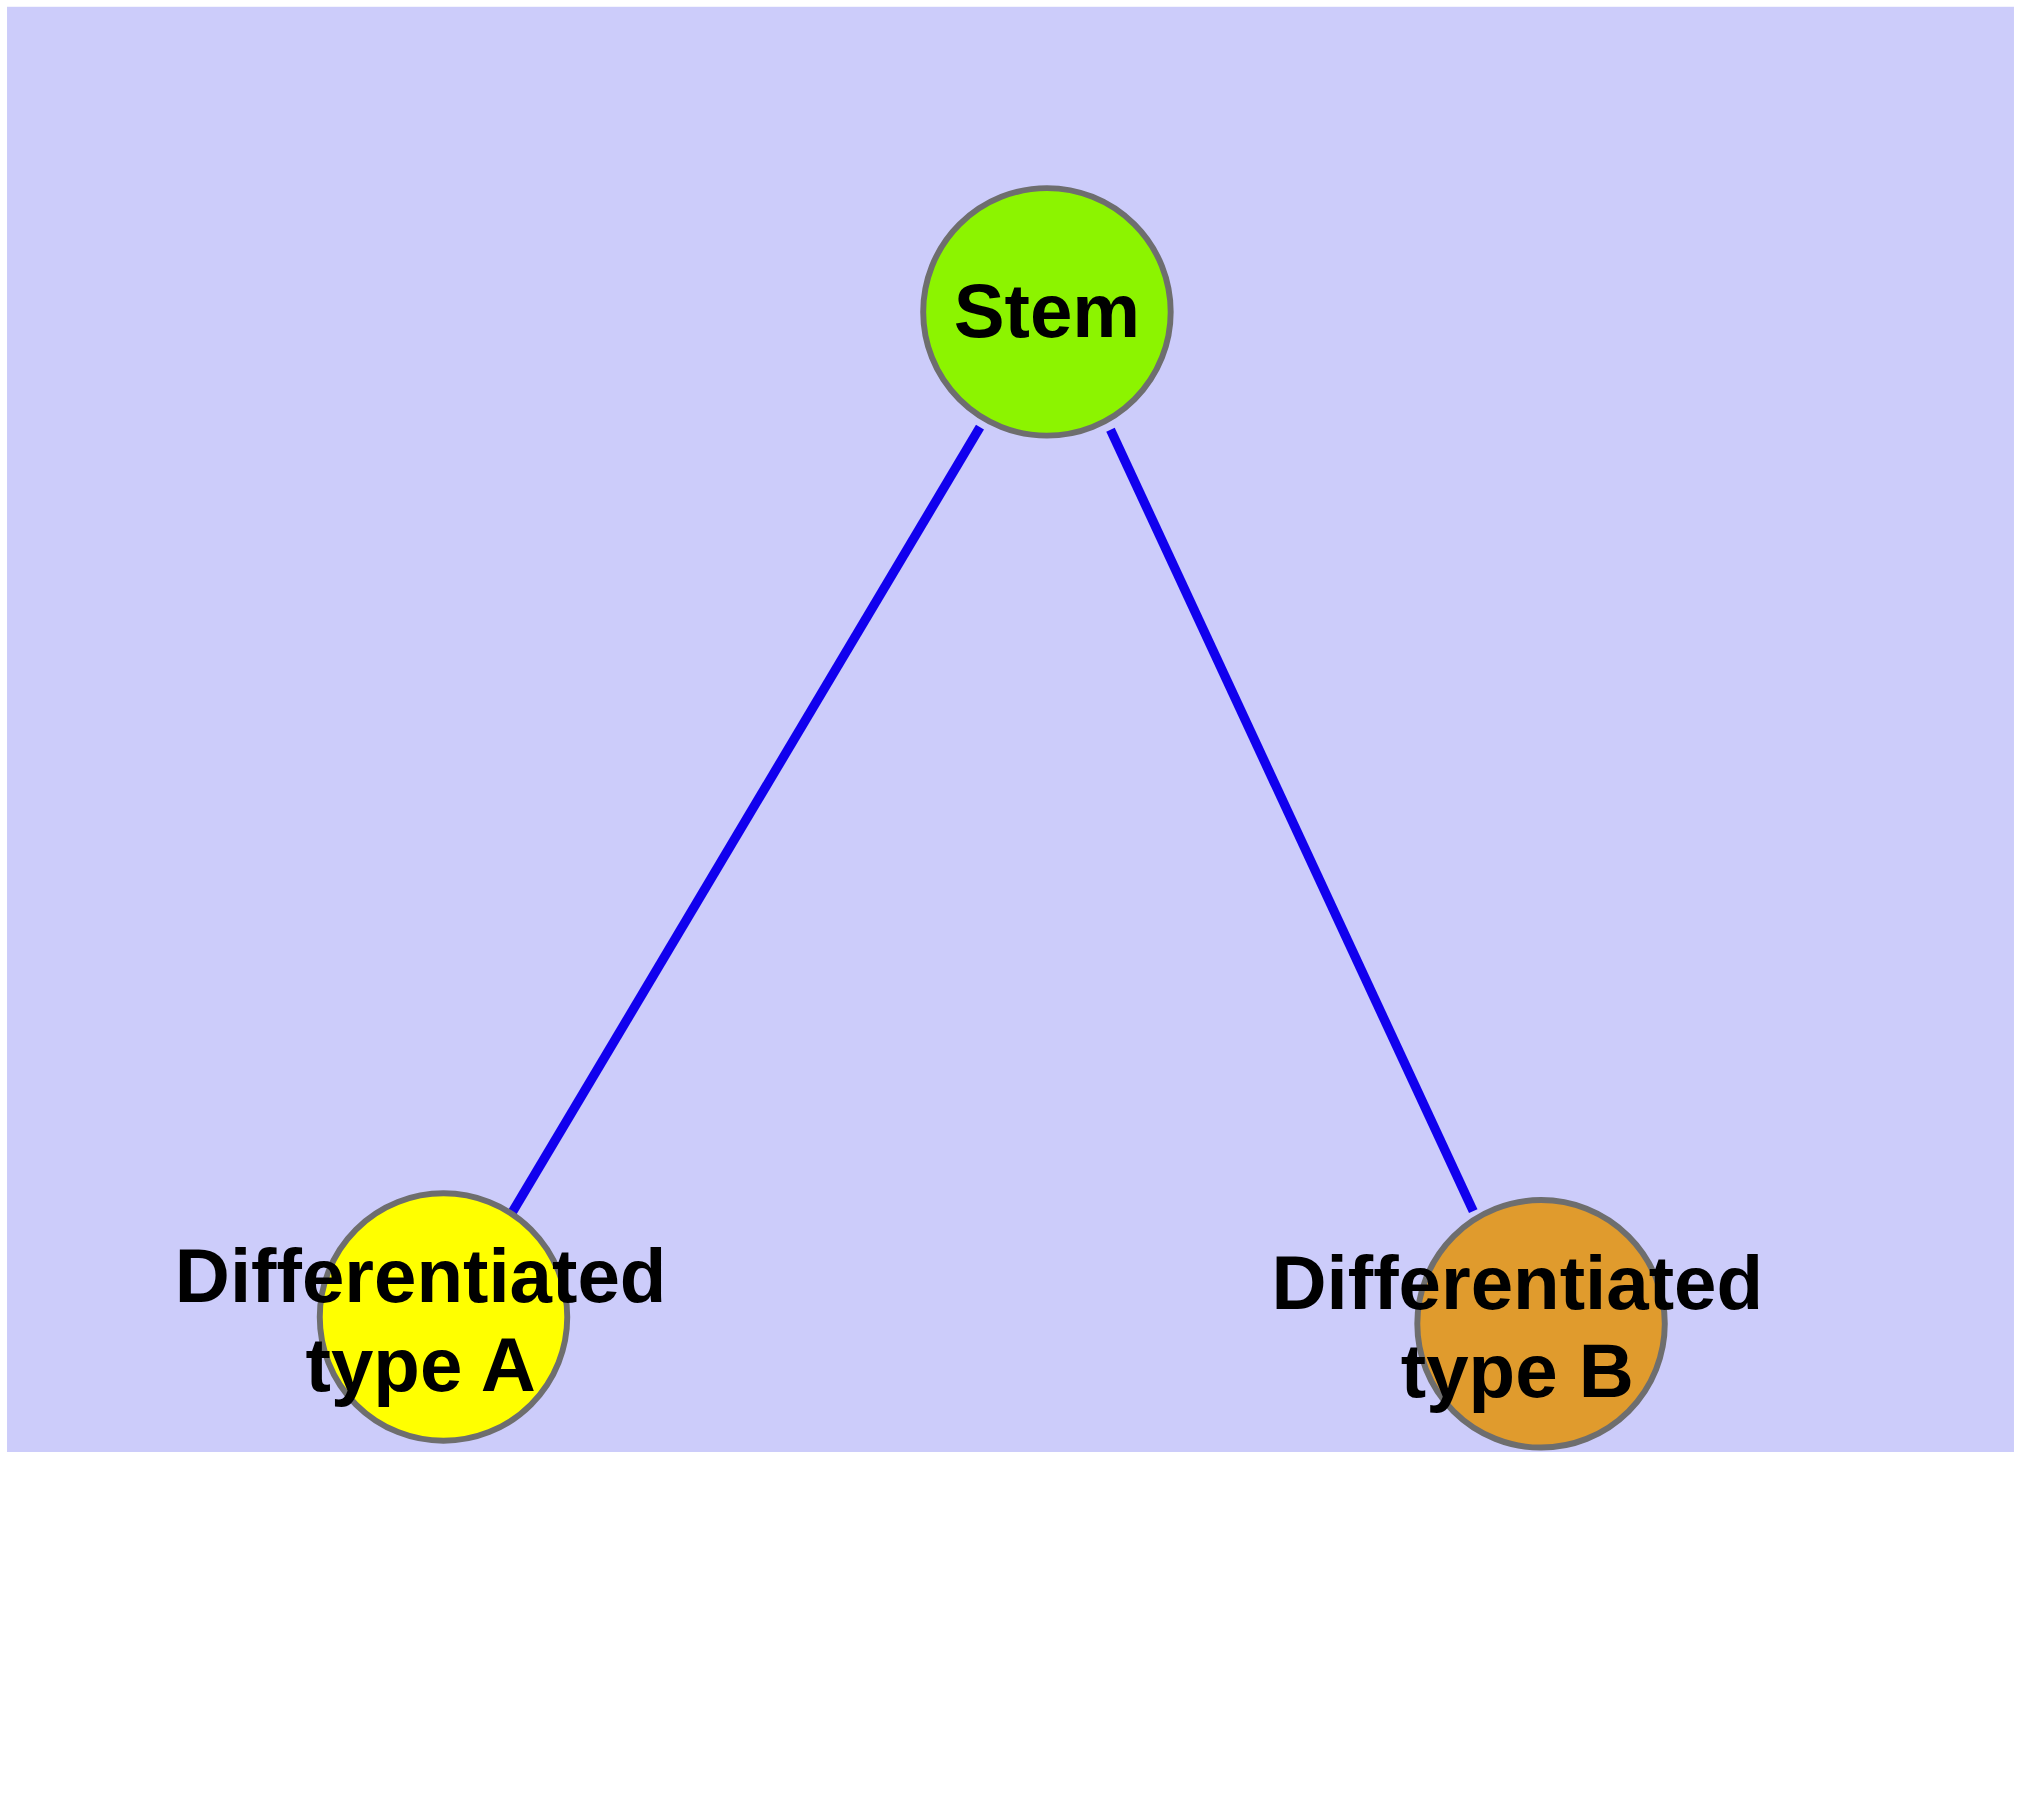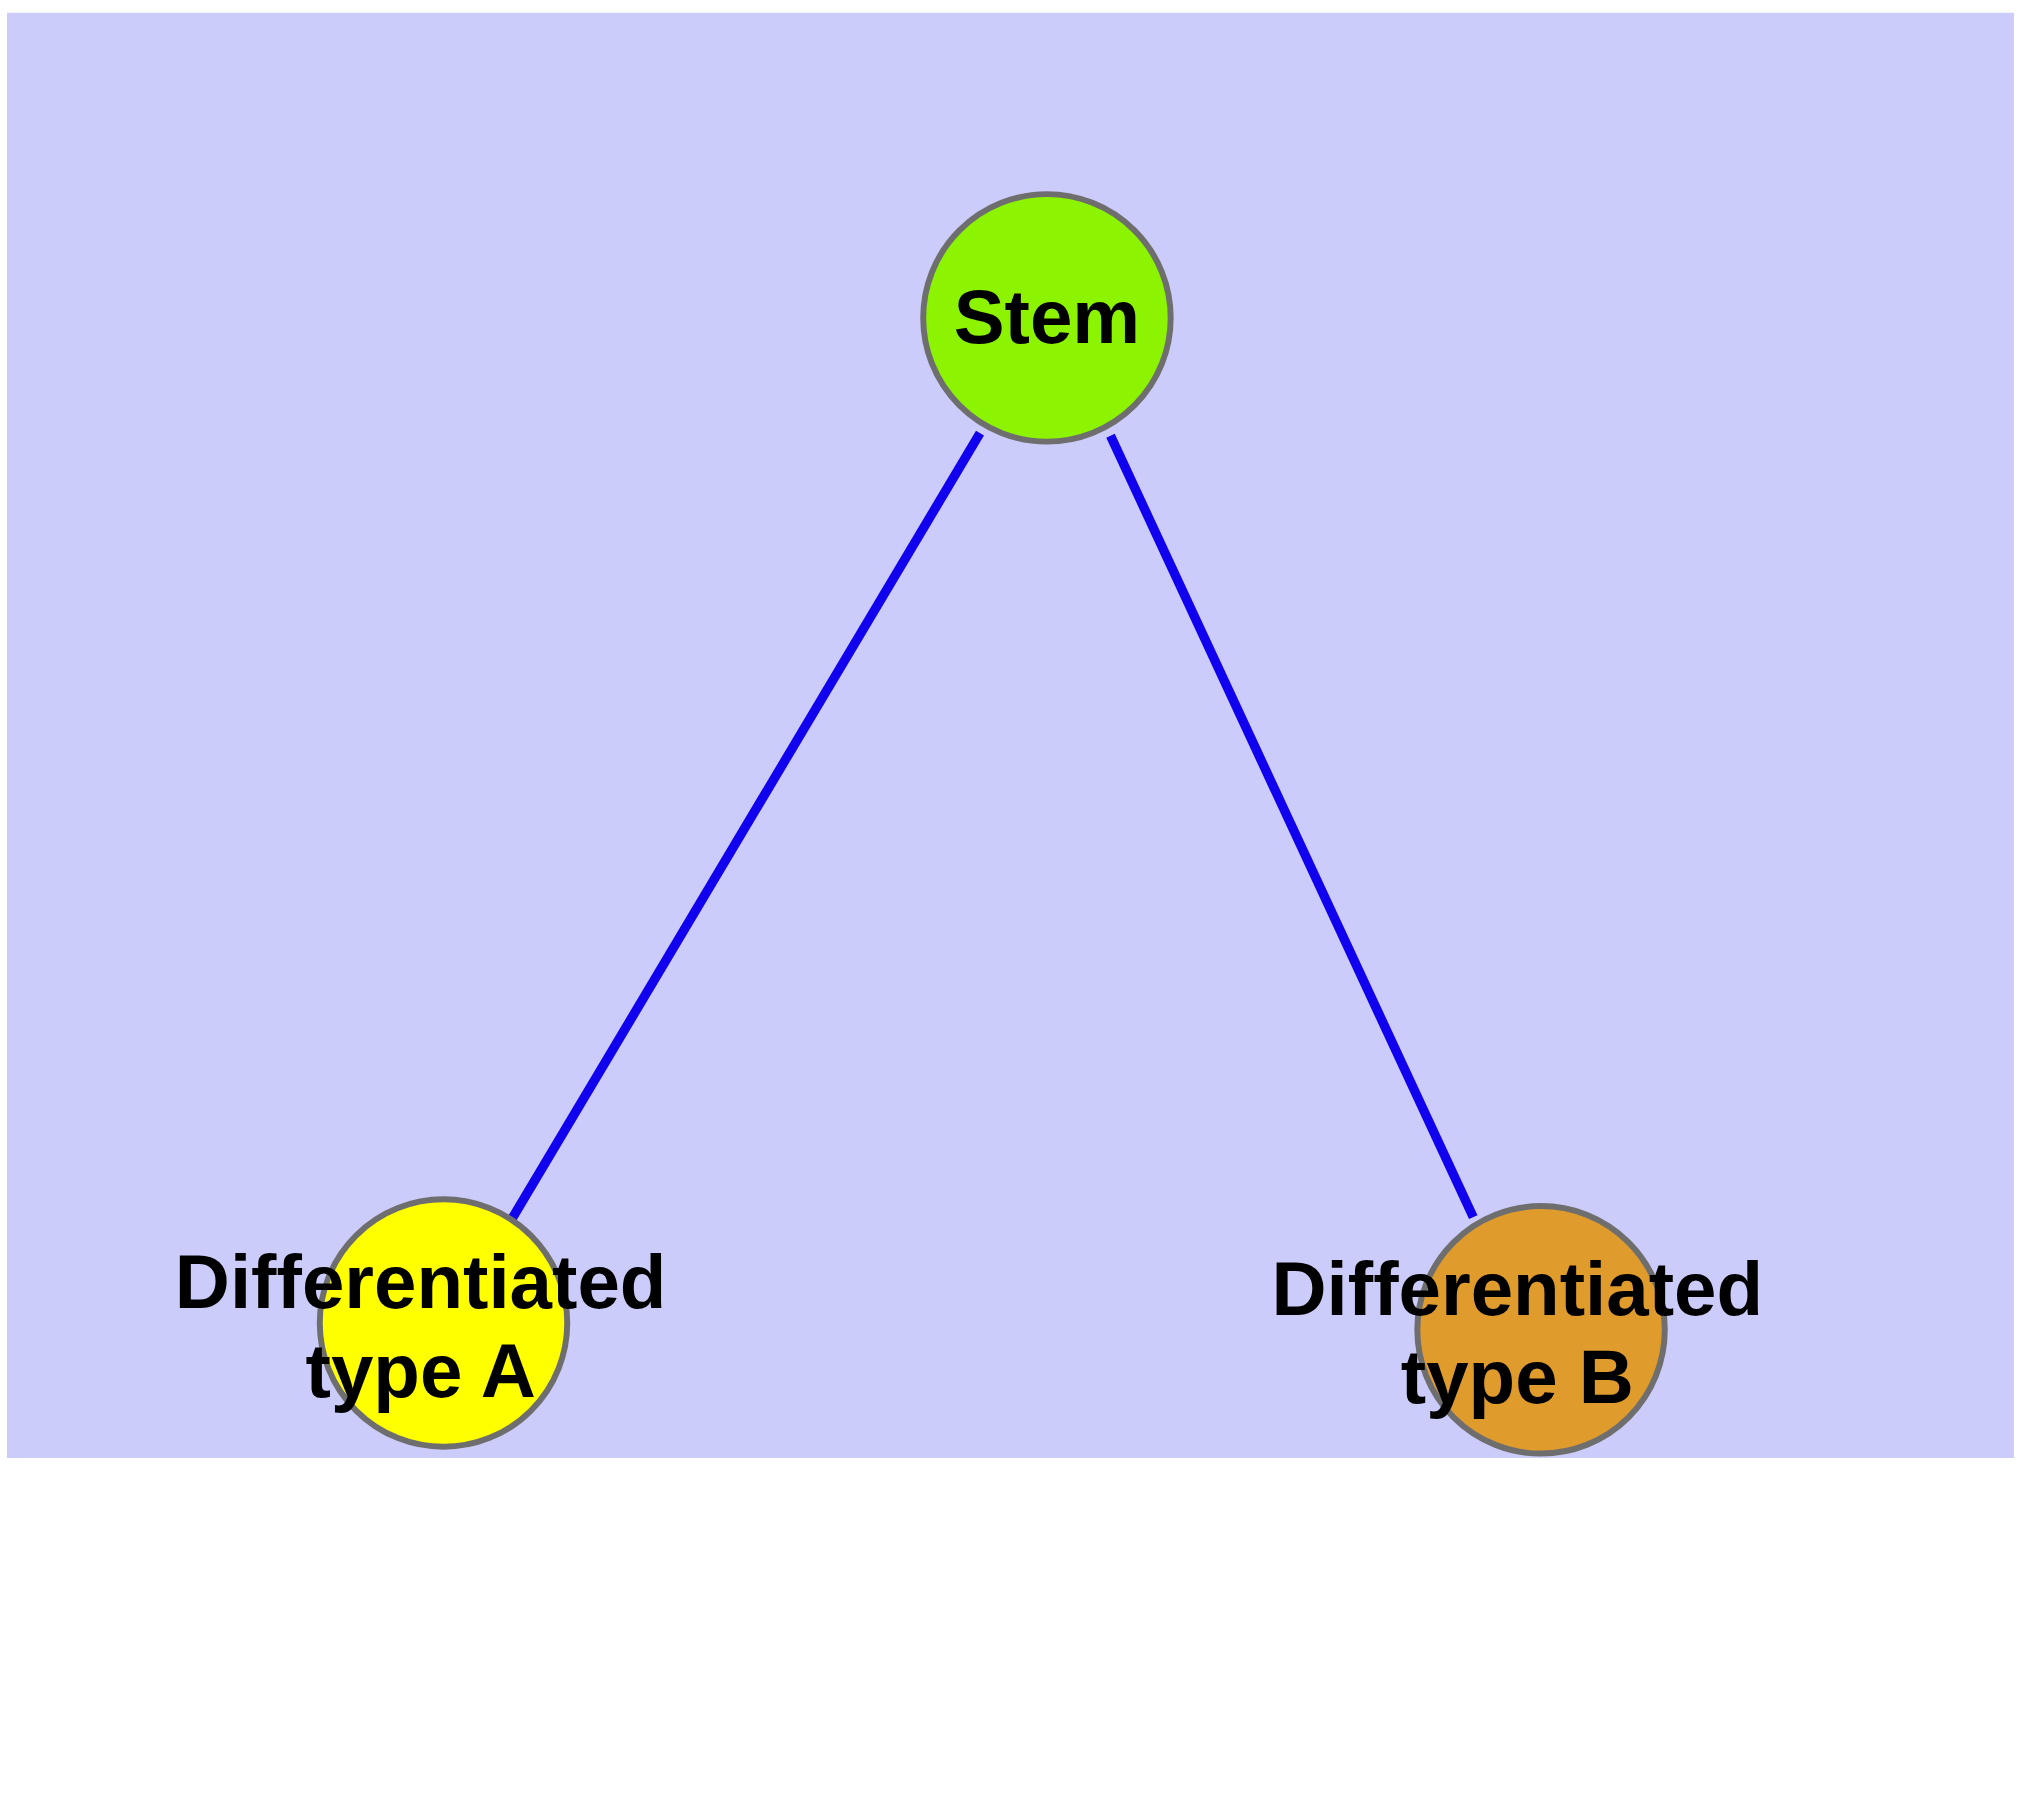--- a/index.html
+++ b/index.html
@@ -7,21 +7,20 @@
     padding: 0;
     background: #ffffff;
   }
   #canvas {
     position: relative;
     width: 2021px;
     height: 1452px;
     background: #ffffff;
     overflow: hidden;
     font-family: "Liberation Sans", sans-serif;
-    margin-top: 6px;
   }
   #graph-svg {
     position: absolute;
     left: 0;
     top: 0;
     width: 2021px;
     height: 1812px;
     display: block;
   }
   .node-label {

